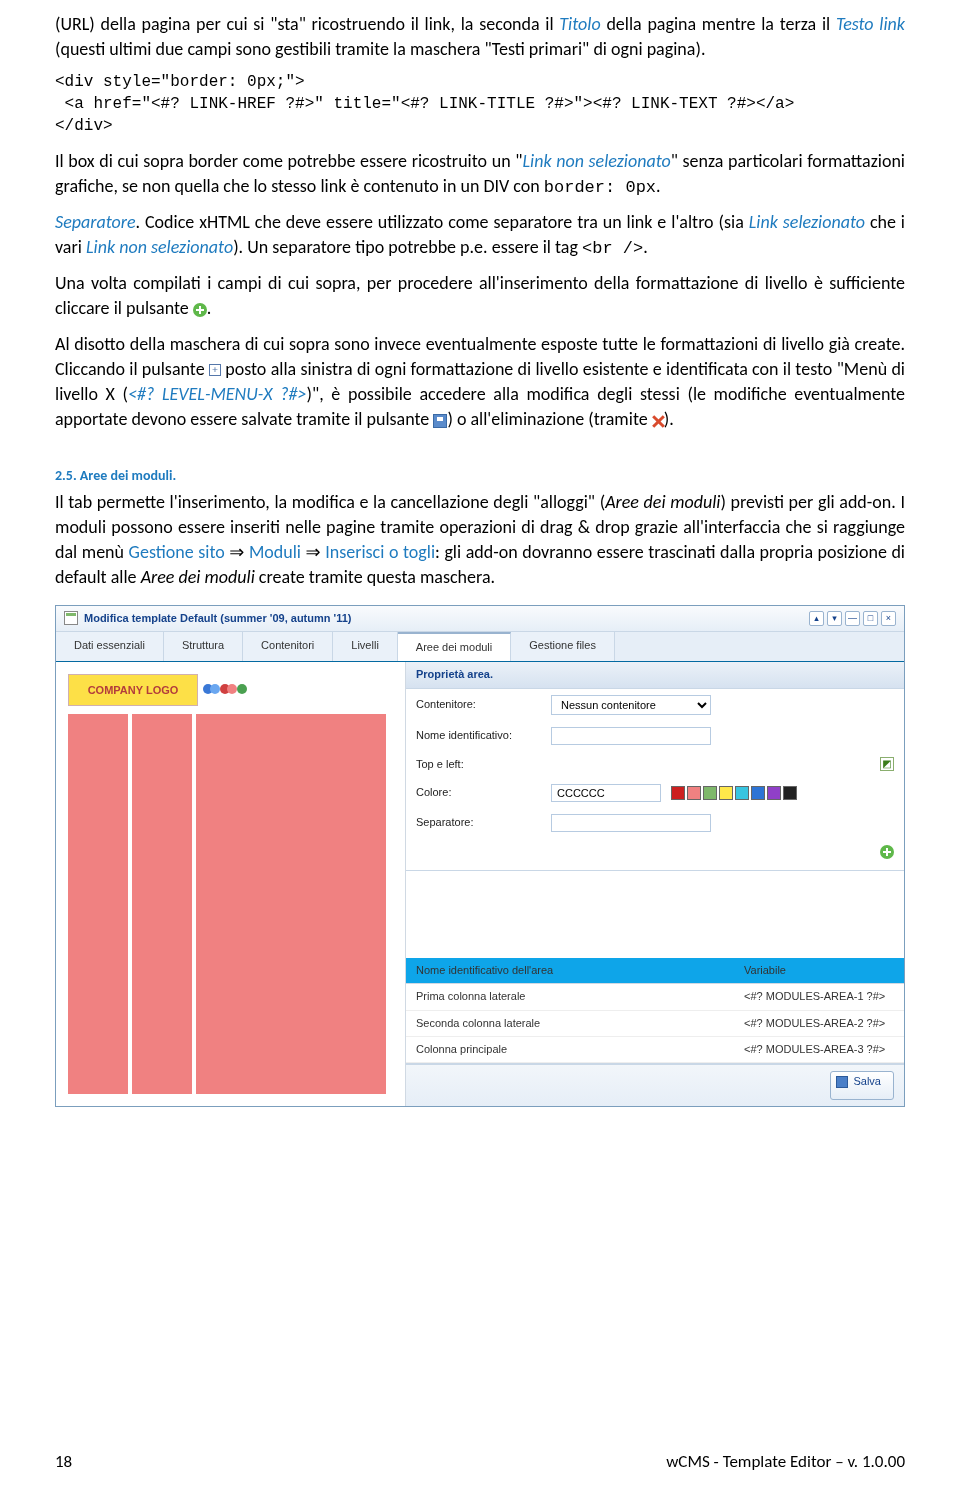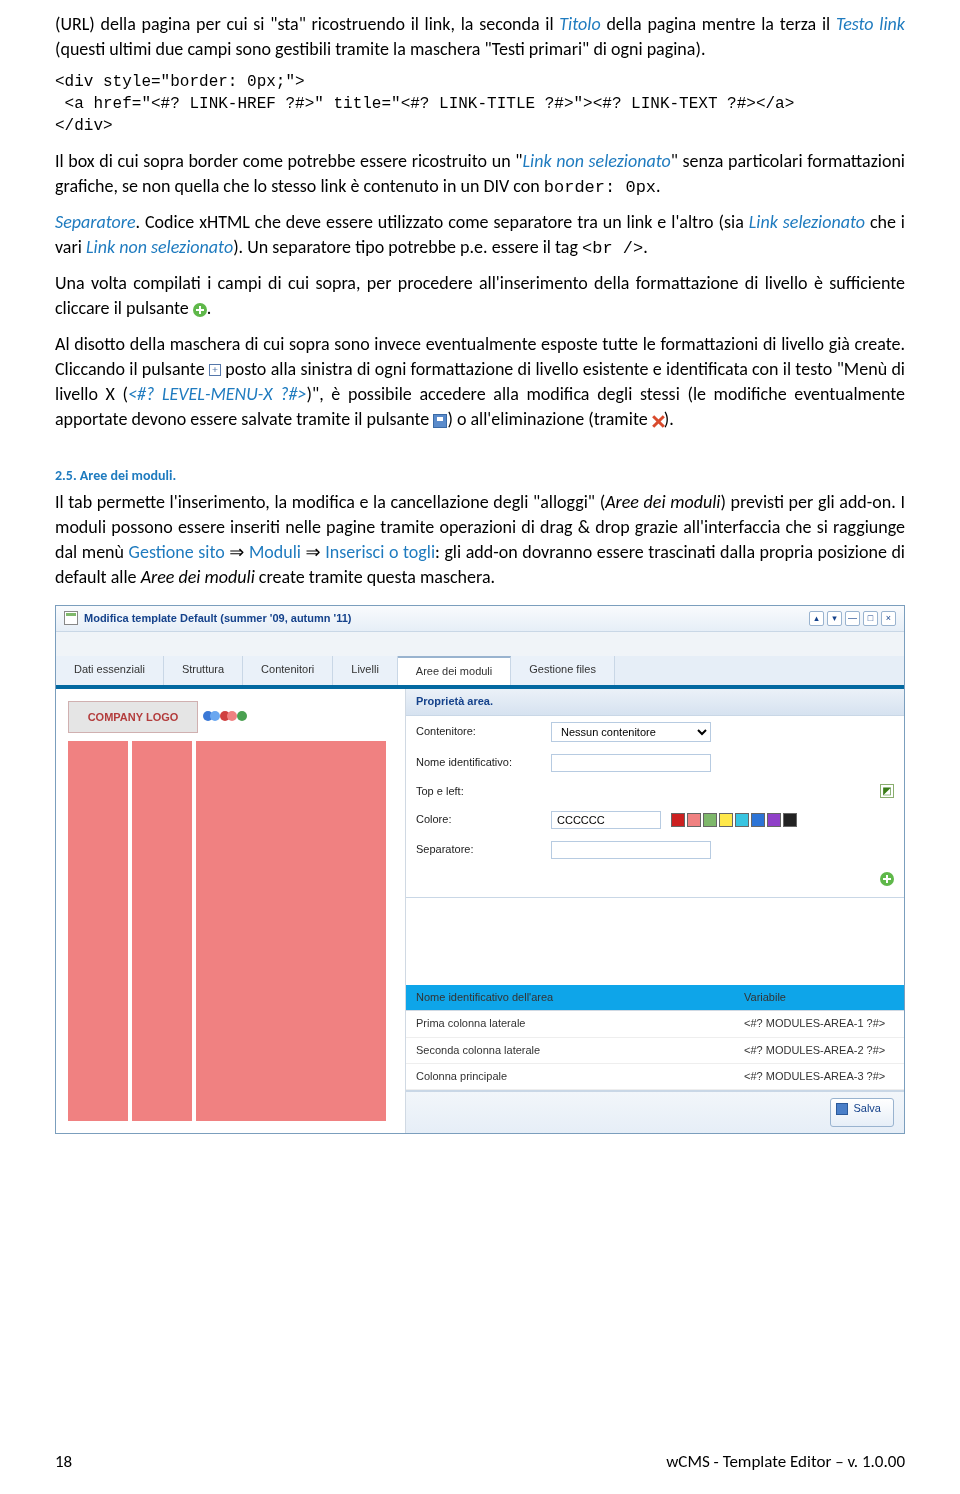--- a/index.html
+++ b/index.html
@@ -60,22 +60,21 @@
     background: #fff;
     border-radius: 2px;
     font-size: 9px;
     text-align: center;
     line-height: 13px;
     color: #15428B;
   }
   .tabbar {
     display: flex;
     background: #E6EEF7;
-    border-bottom: 4px solid #0369a1;
-    margin-top: 24px;
+    border-bottom: 1px solid #0369a1;
   }
   .tabbar .tab {
     padding: 6px 18px;
     font-size: 11px;
     border-right: 1px solid #C9D7E6;
     color: #333;
     background: #EAF1F9;
     cursor: pointer;
   }
   .tabbar .tab.active {
@@ -90,21 +89,21 @@
     font-size: 11px;
   }
   .preview-pane {
     width: 350px;
     padding: 12px;
     border-right: 1px solid #D0D9E3;
     background: #fff;
   }
   .logo-box {
     border: 1px solid #D0B0B0;
-    background: #e5e5e5;
+    background: #fde047;
     width: 130px;
     height: 32px;
     display: flex;
     align-items: center;
     justify-content: center;
     color: #B33C3C;
     font-weight: bold;
     font-size: 11px;
   }
   .balls { display:inline-block; margin-left:8px; }

